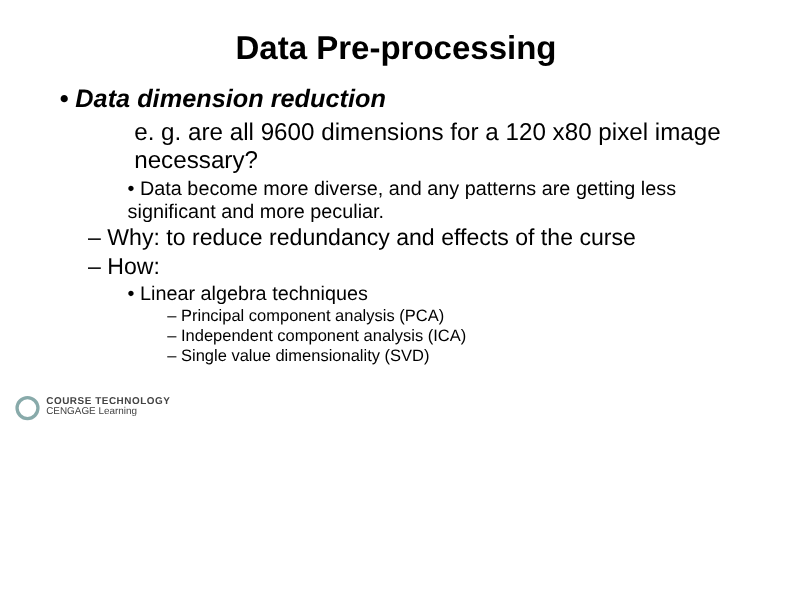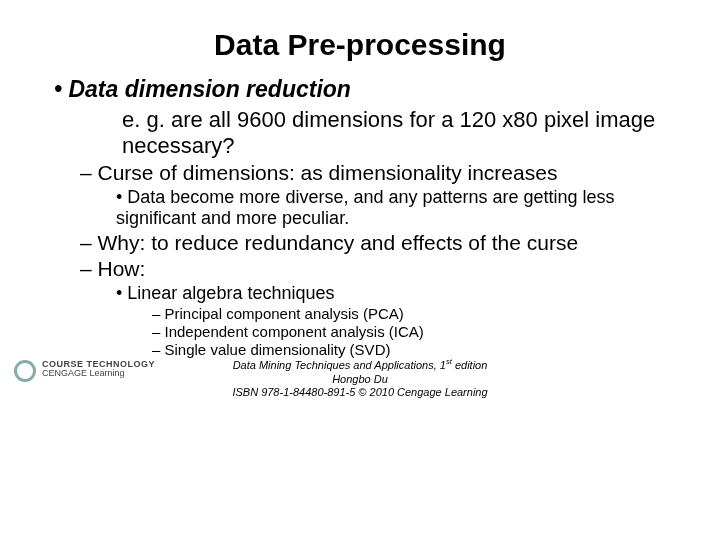--- a/index.html
+++ b/index.html
@@ -25,39 +25,31 @@
 <body>
 
 <div class="slide">
 
   <div class="title">Data Pre-processing</div>
 
   <div class="lvl1 bul">Data dimension reduction</div>
 
   <div class="eg">e. g. are all 9600 dimensions for a 120 x80 pixel image necessary?</div>
 
-  <div class="lvl2 dash">Curse of dimensions: as dimensionality increases</div>
   <div class="lvl3 bul">Data become more diverse, and any patterns are getting less significant and more peculiar.</div>
 
   <div class="lvl2 dash">Why: to reduce redundancy and effects of the curse</div>
   <div class="lvl2 dash">How:</div>
 
   <div class="lvl3 bul">Linear algebra techniques</div>
   <div class="lvl4 dash">Principal component analysis (PCA)</div>
   <div class="lvl4 dash">Independent component analysis (ICA)</div>
   <div class="lvl4 dash">Single value dimensionality (SVD)</div>
 
 
-  <div class="footer">
-    <span class="ed">
-      <span>Data Mining Techniques and Applications, 1</span><sup>st</sup><span> edition</span>
-    </span><br>
-    <span>Hongbo Du</span><br>
-    <span>ISBN 978-1-84480-891-5 © 2010 Cengage Learning</span>
-  </div>
 
   <div class="logo">
     <span class="logo-ring"></span>
     <span class="logo-text">
       <span class="t1">COURSE TECHNOLOGY</span><br>
       <span>CENGAGE Learning</span>
     </span>
   </div>
 
 </div>

